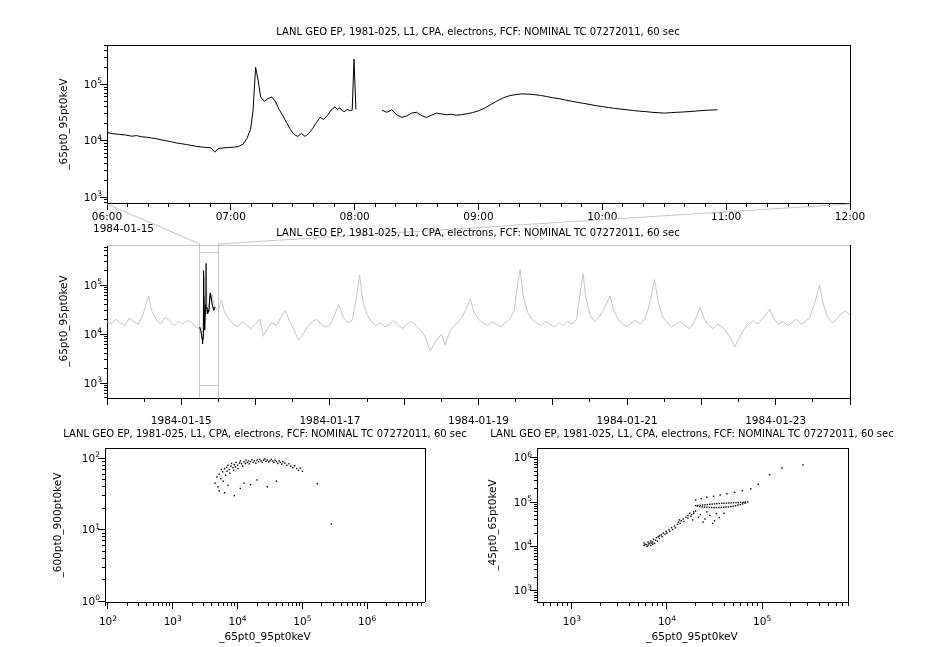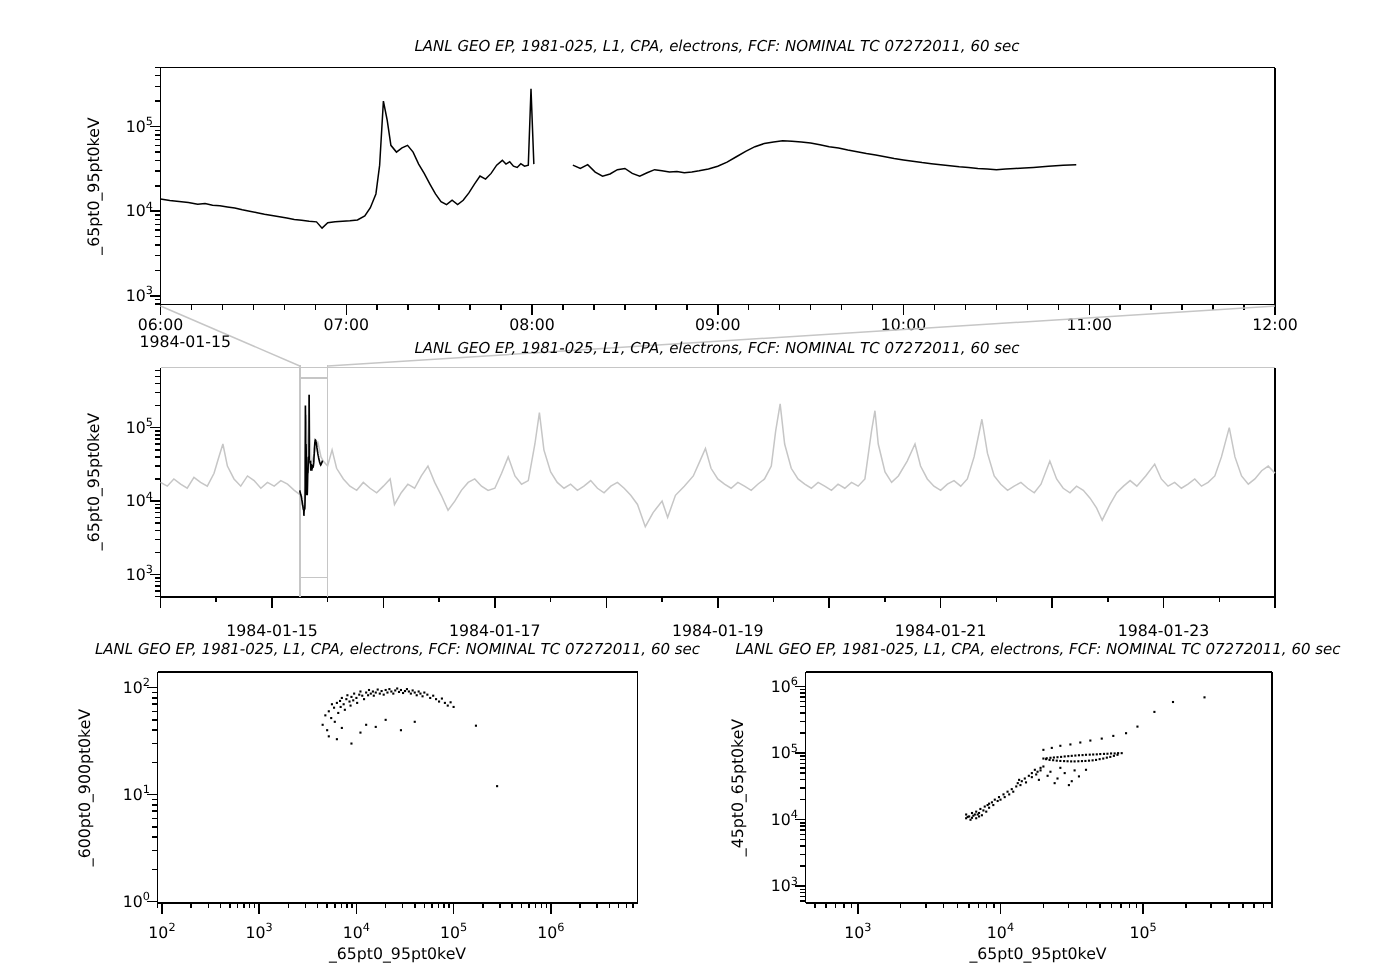--- a/index.html
+++ b/index.html
@@ -1,19 +1,19 @@
 <!DOCTYPE html>
 <html><head>
 <meta charset="utf-8">
 <style>
   html,body{margin:0;padding:0;background:#ffffff;}
   #figure{position:relative;width:926px;height:647px;background:#ffffff;overflow:hidden;
           font-family:"DejaVu Sans",sans-serif;color:#000;}
   #plots{position:absolute;left:0;top:0;}
-  .t{position:absolute;font-size:10px;white-space:nowrap;transform:translateX(-50%);font-style:italic;}
+  .t{position:absolute;font-size:10px;white-space:nowrap;transform:translateX(-50%);}
   .xl{position:absolute;font-size:10.5px;white-space:nowrap;transform:translateX(-50%);}
   .yl{position:absolute;font-size:10.5px;white-space:nowrap;
       transform:translate(-50%,-50%) rotate(-90deg);}
   svg text{font-family:"DejaVu Sans",sans-serif;fill:#000;}
 </style>
 </head>
 <body>
 
 <div id="figure">
   <svg id="plots" width="926" height="647" viewBox="0 0 926 647">

